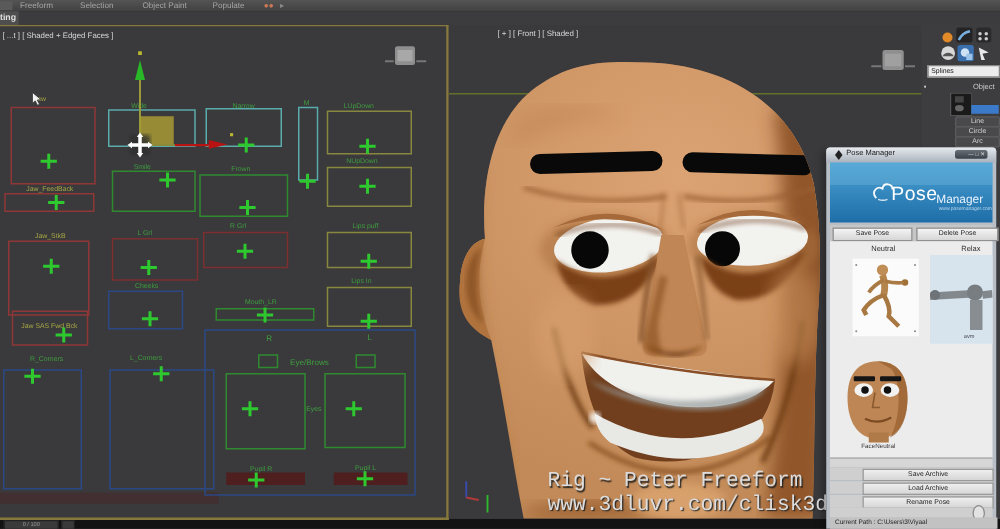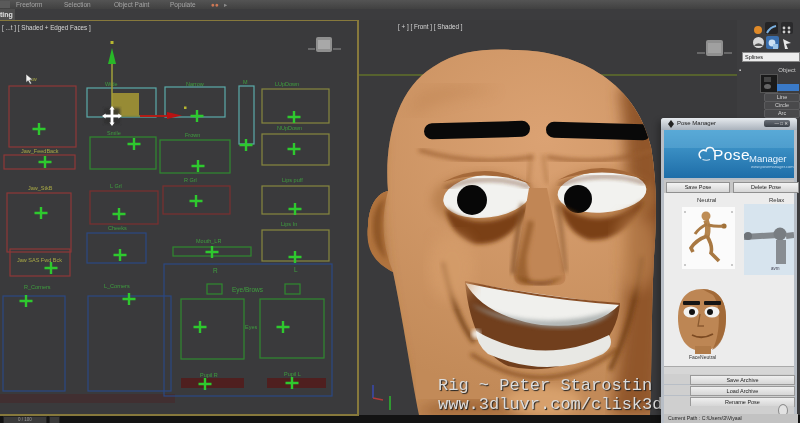--- a/index.html
+++ b/index.html
@@ -271,21 +271,21 @@
   <rect x="347" y="20" width="17" height="16" rx="2" fill="#8f8f8f"></rect>
   <rect x="349" y="23" width="13" height="10" fill="#a0a0a0"></rect>
   <line x1="338" y1="33" x2="346" y2="33" stroke="#777" stroke-width="1.5"></line>
   <line x1="365" y1="33" x2="373" y2="33" stroke="#777" stroke-width="1.5"></line>
 
   <line x1="14" y1="365" x2="14" y2="378" stroke="#3a4ab0" stroke-width="1.5"></line>
   <line x1="31" y1="376" x2="31" y2="390" stroke="#2eb82e" stroke-width="1.5"></line>
   <line x1="14" y1="378" x2="24" y2="380" stroke="#b03a3a" stroke-width="1.5"></line>
 </svg>
 
-<div style="position:absolute;left:79px;top:356px;font-family:'Liberation Mono',monospace;font-size:17px;color:#dcdcdc;text-shadow:1px 1px 1px #222;white-space:pre;">Rig ~ Peter Starostin
+<div style="position:absolute;left:79px;top:356px;font-family:'Liberation Mono',monospace;font-size:17px;color:#dcdcdc;text-shadow:1px 1px 1px #222;white-space:pre;">Rig ~ Peter Freeform
 www.3dluvr.com/clisk3d</div>
 </div>
 
 <div class="abs" style="left:737px;top:20px;width:63px;height:395px;background:#3d3d3f;">
   <div class="abs" style="left:17px;top:6px;width:8px;height:8px;border-radius:50%;background:#e08a28;"></div>
   <div class="abs" style="left:28px;top:2px;width:13px;height:12px;background:#242426;border-radius:2px;"><svg width="13" height="12">
         <path d="M2,9 Q 5,3 11,2" stroke="#7ab0e0" stroke-width="2" fill="none"></path>
       </svg></div>
   <div class="abs" style="left:44px;top:2px;width:12px;height:12px;background:#2a2a2c;border-radius:2px;"><svg width="12" height="12">
         <circle cx="3" cy="4" r="1.4" fill="#ccc"></circle>

